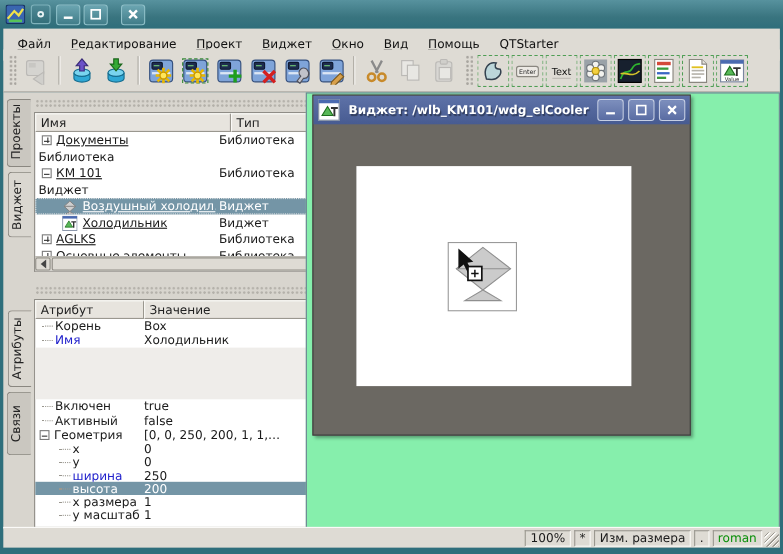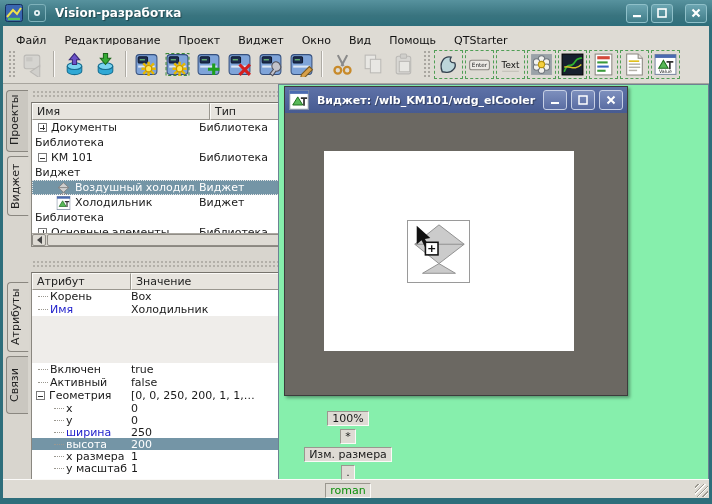--- a/index.html
+++ b/index.html
@@ -54,21 +54,21 @@
   .dock-btn{width:14px;height:13px;border:1px solid #8a8780;background:#dedbd4;border-radius:2px;
     display:flex;align-items:center;justify-content:center;}
   .dock-body{position:absolute;left:1px;right:1px;bottom:1px;background:#fff;
     border:1px solid #8a8780;border-top-color:#76736c;}
   .thead{display:flex;height:17px;}
   .th{background:#e7e4de;border:1px solid;border-color:#fbfaf7 #9a978f #9a978f #fbfaf7;
     padding:1px 4px;font-size:11px;color:#222;overflow:hidden;white-space:nowrap;}
   
   .rows{position:absolute;left:0;right:14px;overflow:hidden;}
   .trow{display:flex;align-items:center;height:15px;white-space:nowrap;}
-  .trow .col-name{flex:0 0 164px;display:flex;align-items:center;overflow:hidden;height:100%;}
+  .trow .col-name{flex:0 0 164px;display:flex;align-items:center;overflow:hidden;height:100%;text-decoration:underline;}
   .trow .col-type{flex:1;overflow:hidden;padding-left:3px;height:100%;display:flex;align-items:center;}
   .trow.sel{background:#7495a6;color:#fff;outline:1px dotted #e8e8e8;outline-offset:-1px;}
   .exp{position:relative;width:9px;height:9px;border:1px solid #7a7a7a;background:#fff;
     flex:0 0 9px;margin:0 4px 0 0;}
   .exp::before{content:"";position:absolute;left:1px;right:1px;top:4px;height:1px;background:#333;}
   .exp.plus::after{content:"";position:absolute;top:1px;bottom:1px;left:4px;width:1px;background:#333;}
   .indent0{width:6px;flex:0 0 6px;}
   .indent1{width:24px;flex:0 0 24px;border-left:1px dotted #b5b2aa;margin-left:10px;width:14px;flex-basis:14px;}
   .ticon{width:15px;height:14px;flex:0 0 15px;margin-right:4px;}
   .tname{overflow:hidden;text-overflow:clip;}
@@ -109,21 +109,21 @@
     align-items:center;padding:0 4px;gap:4px;}
   .child-title .ct-text{flex:1;text-align:center;color:#fff;font-weight:bold;font-size:11px;
     text-shadow:1px 1px 1px rgba(0,0,0,.4);overflow:hidden;white-space:nowrap;}
   .cbtn{width:24px;height:20px;border:1px solid #c6cfe4;border-radius:3px;
     background:linear-gradient(#7d8fbd,#5a6da3);display:flex;align-items:center;justify-content:center;}
   .canvas{position:absolute;left:39px;top:64px;width:250px;height:200px;background:#fff;}
   .wdgbox{position:absolute;left:83px;top:69px;width:63px;height:63px;border:1px solid #9a9a9a;}
   
   .statusbar{position:absolute;left:3px;right:3px;bottom:6px;height:19px;background:#dedbd4;
     border-top:1px solid #fbfaf8;display:flex;align-items:center;justify-content:flex-end;
-    gap:3px;padding-right:16px;flex-direction:column;}
+    gap:3px;padding-right:16px;}
   .sbox{height:15px;border:1px solid;border-color:#9a978f #fbfaf7 #fbfaf7 #9a978f;
     padding:0 4px;display:flex;align-items:center;font-size:11px;background:#dedbd4;}
   .sbox.user{color:#0a8f0a;}
   .grip{position:absolute;right:1px;bottom:1px;width:13px;height:13px;
     background:repeating-linear-gradient(135deg,transparent 0 2px,#9a978f 2px 3px,#fbfaf7 3px 4px);}
   .bottomedge{position:absolute;left:0;right:0;bottom:0;height:6px;background:#2e6e7b;}
   svg text{font-family:"DejaVu Sans",sans-serif;}
 </style>
 </head>
 <body>
@@ -172,21 +172,20 @@
         <path d="M2 13 L8 6 L12 10 L16 4" stroke="#f0e24a" stroke-width="2" fill="none"></path>
         <path d="M3 15 h12" stroke="#57c457" stroke-width="2.4"></path>
       </svg>
     </span>
     <span class="winmenu">
       <svg viewBox="0 0 10 10" width="10" height="10">
         <circle cx="5" cy="5" r="3" fill="#e8f2f4"></circle>
           <circle cx="5" cy="5" r="1.2" fill="#39747f"></circle>
       </svg>
     </span>
-    <span class="title-text">Vision-разработка</span>
     <span class="wbtns">
       <span class="wbtn">
         <svg viewBox="0 0 12 12" width="12" height="12">
             <rect x="2" y="8" width="8" height="2.2" fill="#fff"></rect>
           </svg>
       </span>
       <span class="wbtn">
         <svg viewBox="0 0 12 12" width="12" height="12">
             <rect x="2" y="2" width="8" height="8" fill="none" stroke="#fff" stroke-width="1.6"></rect>
           </svg>
@@ -434,20 +433,25 @@
             <span class="col-name">
                 <span class="indent1"></span>
                 <span class="ticon"><svg viewBox="0 0 16 16" width="15" height="14">
                     <use href="#sy-dt"></use>
                   </svg></span>
                 <span class="tname">Холодильник</span>
               </span>
             <span class="col-type">Виджет</span>
           </div>
           <div class="trow">
+            <span class="col-name">
+                <span class="indent0"></span>
+                <span class="exp plus"></span>
+                <span class="tname">AGLKS</span>
+              </span>
             <span class="col-type">Библиотека</span>
           </div>
           <div class="trow">
             <span class="col-name">
                 <span class="indent0"></span>
                 <span class="exp plus"></span>
                 <span class="tname">Основные элементы</span>
               </span>
             <span class="col-type">Библиотека</span>
           </div>

